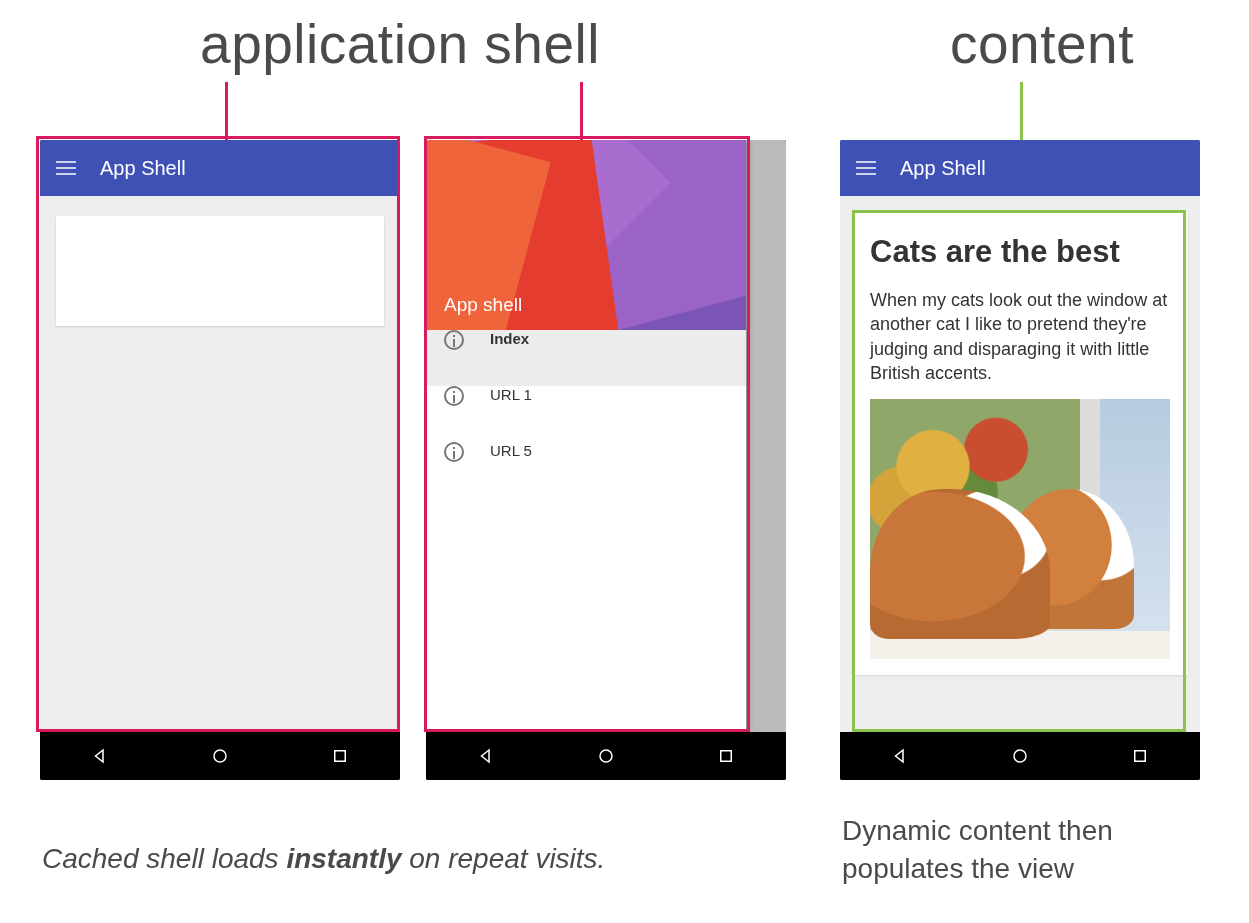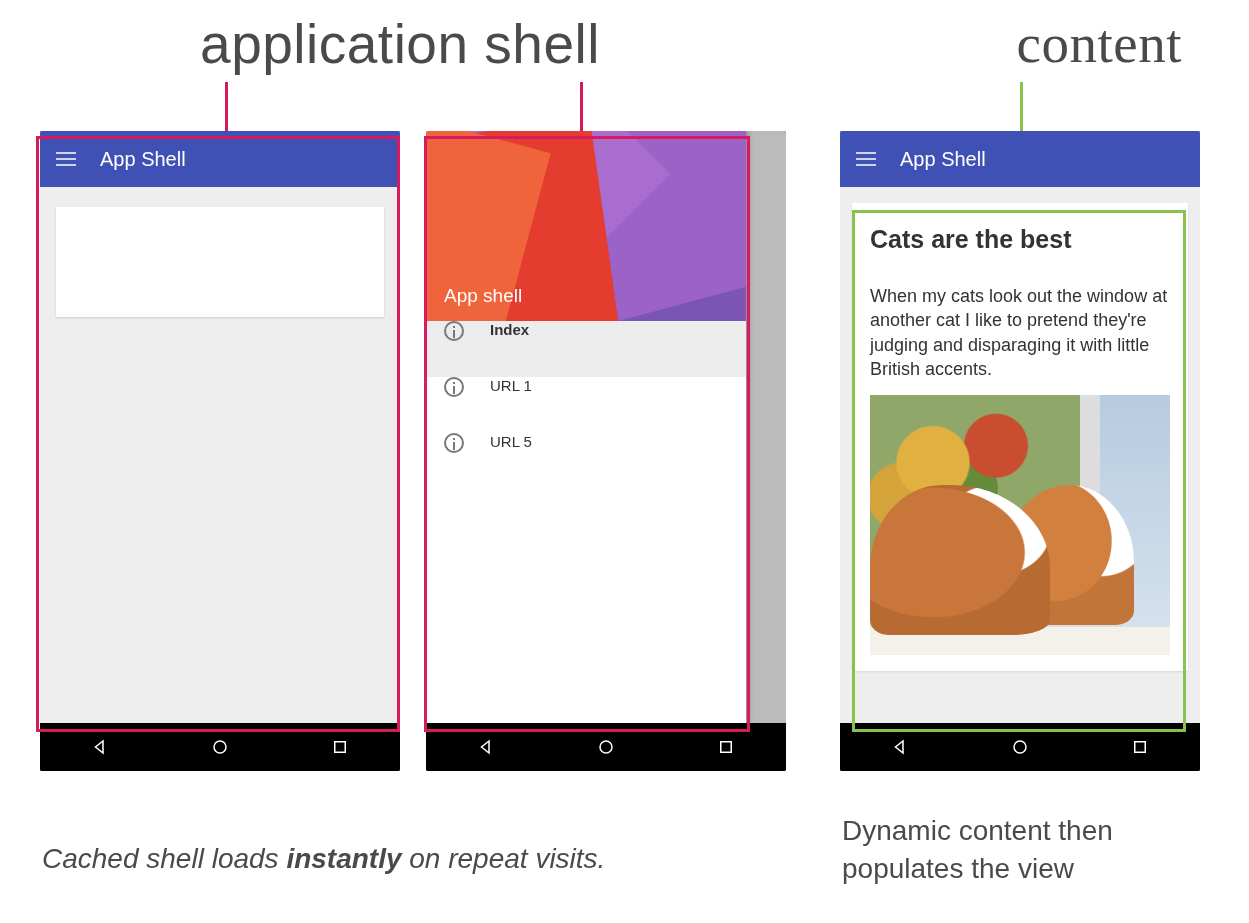--- a/index.html
+++ b/index.html
@@ -12,31 +12,31 @@
     overflow: hidden;
   }
   .heading {
     position: absolute;
     font-size: 55px;
     font-weight: 300;
     color: #4a4a4a;
     letter-spacing: 0.5px;
   }
   .heading.shell   { left: 150px; top: 12px; width: 500px; text-align: center; }
-  .heading.content { left: 902px; top: 12px; width: 280px; text-align: right; font-family: Liberation Serif, serif; }
+  .heading.content { left: 950px; top: 12px; width: 280px; text-align: left; }
   .connector {
     position: absolute;
     width: 3px;
   }
   .conn-shell-1 { left: 225px; top: 82px; height: 60px; background:#d81b60; }
   .conn-shell-2 { left: 580px; top: 82px; height: 60px; background:#d81b60; }
   .conn-content { left: 1020px; top: 82px; height: 143px; background:#8bc34a; }
   .phone {
     position: absolute;
-    top: 131px;
+    top: 140px;
     width: 360px;
     height: 640px;
     background: #000;
     border-radius: 2px;
     overflow: hidden;
   }
   .phone.p1 { left: 40px; }
   .phone.p2 { left: 426px; }
   .phone.p3 { left: 840px; }
   .screen {
@@ -121,24 +121,24 @@
   .info-ico::after  { content:""; position:absolute; left:50%; top:7px; width:2px; height:8px; background:#777; transform:translateX(-50%);}
 
   
   .content-card {
     margin: 16px 12px;
     background: #fff;
     padding: 22px 18px 16px;
     box-shadow: 0 1px 2px rgba(0,0,0,0.1);
   }
   .content-card h2 {
-    font-size: 25px;
+    font-size: 31px;
     font-weight: 700;
     color: #333;
-    margin-bottom: 30px;
+    margin-bottom: 18px;
   }
   .content-card p {
     font-size: 18px;
     line-height: 1.35;
     color: #333;
     margin-bottom: 14px;
   }
   .cat-image {
     width: 100%;
     height: 260px;

